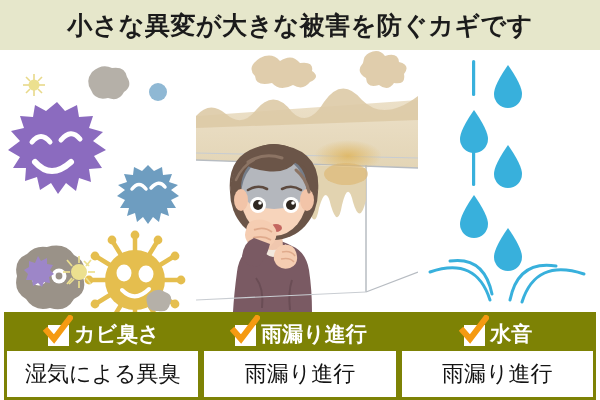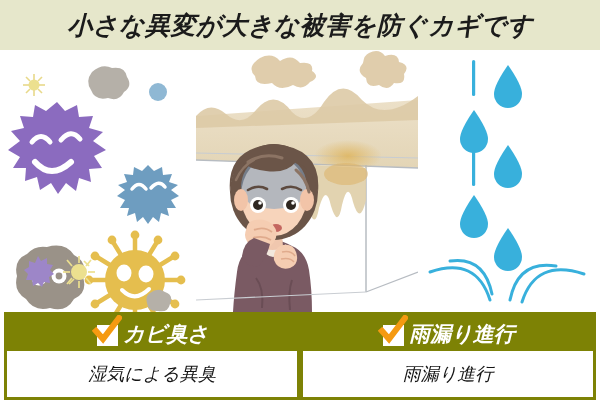--- a/index.html
+++ b/index.html
@@ -9,21 +9,20 @@
   }
   body {
     font-family: "Liberation Sans", "DejaVu Sans", sans-serif;
   }
   #infographic {
     position: relative;
     width: 600px;
     height: 400px;
     overflow: hidden;
     background: #ffffff;
-    font-style: italic;
   }
 
   
   .header-band {
     position: absolute;
     left: 0;
     top: 0;
     width: 600px;
     height: 50px;
     background: #e6e7cb;
@@ -122,21 +121,21 @@
   }
   .card-body {
     flex: 1 1 auto;
     display: flex;
     align-items: center;
     justify-content: center;
     background: #ffffff;
   }
   .card-body-label {
     color: #141414;
-    font-size: 18px;
+    font-size: 22px;
     font-weight: normal;
     line-height: 1;
     white-space: nowrap;
   }
 </style>
 </head>
 <body>
 
 <div id="infographic">
 
@@ -377,15 +376,29 @@
             <path d="M4 16 L11 24 L27 3" stroke="#f59a11" stroke-width="6" fill="none" stroke-linecap="square" stroke-linejoin="miter"></path>
           </svg>
         </span>
         <span class="card-head-label">雨漏り進行</span>
       </div>
       <div class="card-body">
         <span class="card-body-label">雨漏り進行</span>
       </div>
     </div>
 
+    <div class="card">
+      <div class="card-head">
+        <span class="check-wrap">
+          <span class="check-box"></span>
+          <svg class="check-mark" viewBox="0 0 30 30" xmlns="http://www.w3.org/2000/svg">
+            <path d="M4 16 L11 24 L27 3" stroke="#f59a11" stroke-width="6" fill="none" stroke-linecap="square" stroke-linejoin="miter"></path>
+          </svg>
+        </span>
+        <span class="card-head-label">水音</span>
+      </div>
+      <div class="card-body">
+        <span class="card-body-label">雨漏り進行</span>
+      </div>
+    </div>
   </div>
 
 </div>
 
 </body></html>

